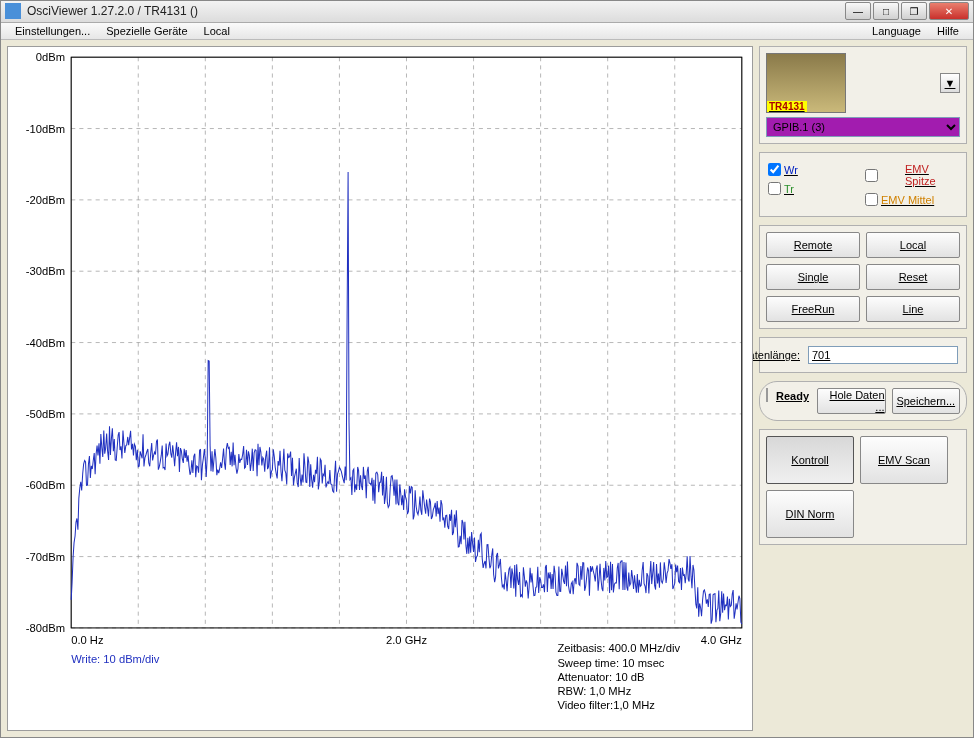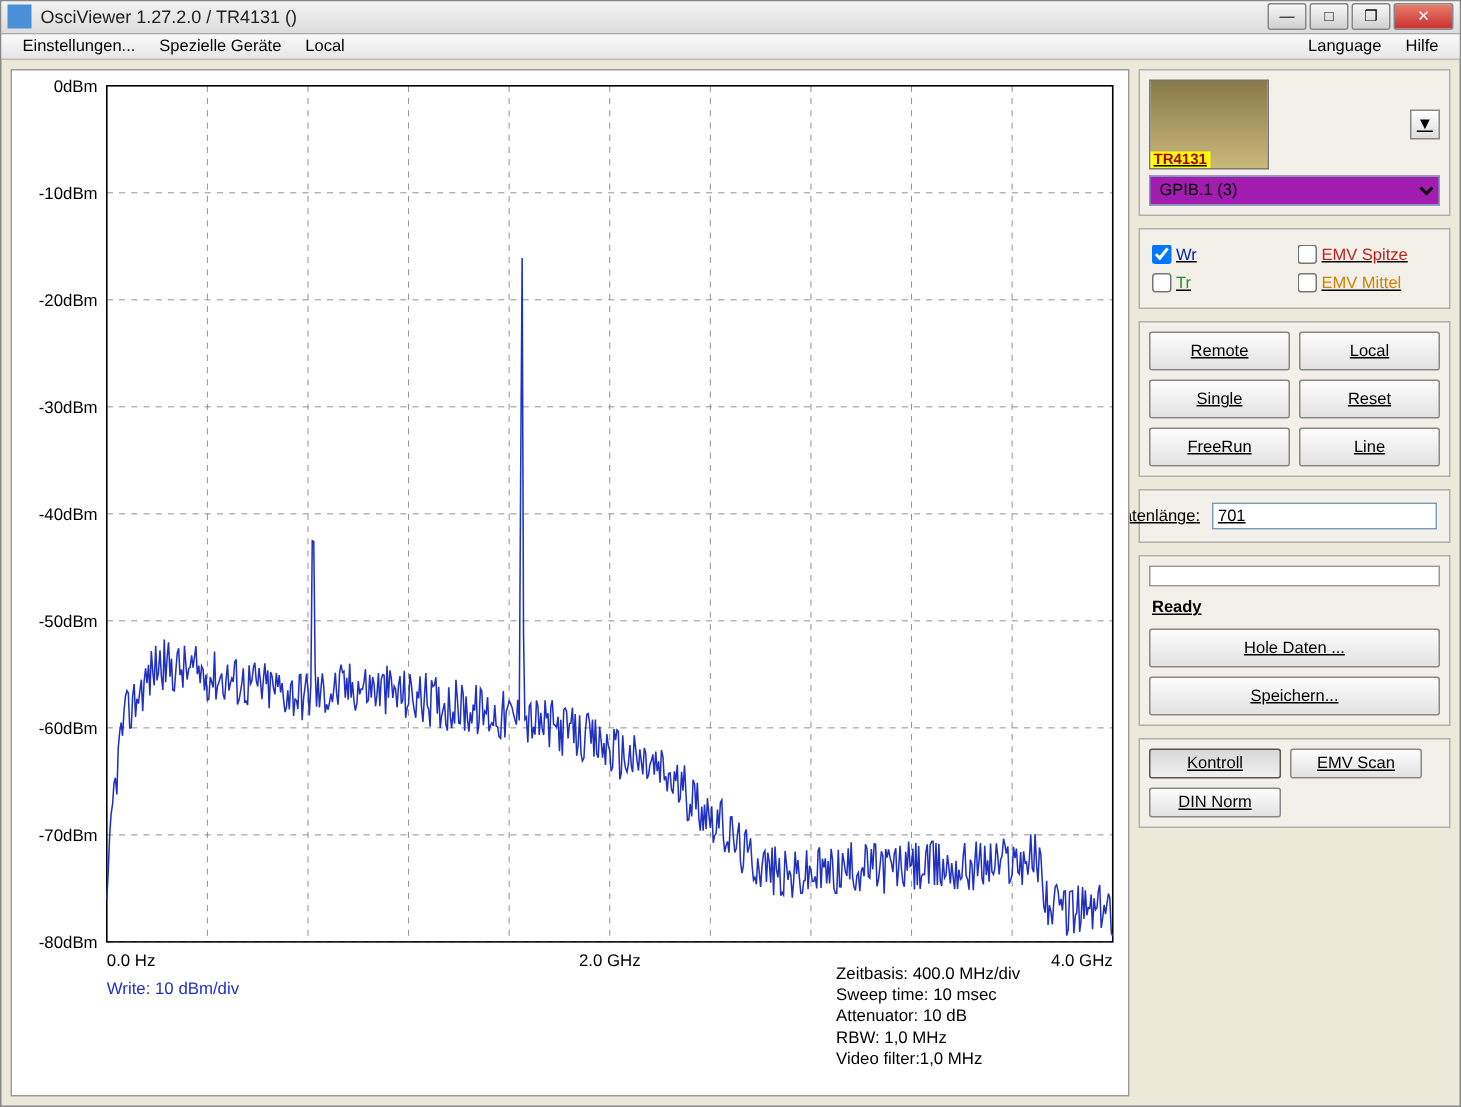--- a/index.html
+++ b/index.html
@@ -37,28 +37,28 @@
 .ddbtn { width: 20px; height: 20px; border: 1px solid #888; background: linear-gradient(#fff,#ddd); display: flex; align-items: center; justify-content: center; cursor: pointer; margin-left: auto; }
 
 select { width: 100%; height: 20px; border: 1px solid #7f9db9; background: #a21caf; padding: 0 2px; }
 
 .chkrow { display: flex; gap: 4px; padding: 4px 2px; }
 .chkcol { flex: 1; display: flex; flex-direction: column; gap: 6px; }
 .chk { display: flex; align-items: center; gap: 3px; font-size: 11px; }
 .chk input { width: 13px; height: 13px; }
 .chk .blue { color: #0020c0; }
 .chk .green { color: #2a8f2a; }
-.chk .red { color: #c02020; }
+.chk .red { color: #c02020; margin-left: 24px; }
 .chk .orange { color: #d08000; }
 
 .btnrow { display: flex; gap: 6px; }
 .btnrow .btn { flex: 1; }
 .btn { height: 26px; border: 1px solid #888; background: linear-gradient(#fdfdfd,#e2e2e2); display: flex; align-items: center; justify-content: center; cursor: pointer; border-radius: 2px; font-size: 11px; text-align: right; }
 .btn.wide { width: 100%; }
-.btn.half { width: 88px; height: 20px; }
+.btn.half { width: 88px; height: 48px; }
 .btn.pressed { border: 1px solid #555; background: linear-gradient(#d8d8d8,#f0f0f0); }
 
 .fieldrow { display: flex; align-items: center; gap: 8px; padding: 2px; justify-content: flex-end; }
 .fieldrow label { font-size: 11px; }
 .fieldrow input { flex: 1; height: 18px; border: 1px solid #7f9db9; padding: 0 3px; background: #fff; }
 
 .statustext { font-weight: bold; padding: 2px; }
 
 .progress { height: 14px; border: 1px solid #999; background: #fff; }
 </style>
@@ -188,21 +188,21 @@
         </div>
       </div>
 
       <div class="groupbox">
         <div class="fieldrow">
           <label>Datenlänge:</label>
           <input type="text" value="701" style="">
         </div>
       </div>
 
-      <div class="groupbox" style="display:flex;flex-direction:column;gap:6px;">
+      <div class="groupbox" style="display:flex;flex-direction:row;gap:6px;border-radius:18px;">
         <div class="progress"></div>
         <div class="statustext">Ready</div>
         <div class="btn wide">Hole Daten ...</div>
         <div class="btn wide">Speichern...</div>
       </div>
 
       <div class="groupbox" style="display:flex;flex-wrap:wrap;gap:6px;">
         <div class="btn half pressed">Kontroll</div>
         <div class="btn half">EMV Scan</div>
         <div class="btn half">DIN Norm</div>

